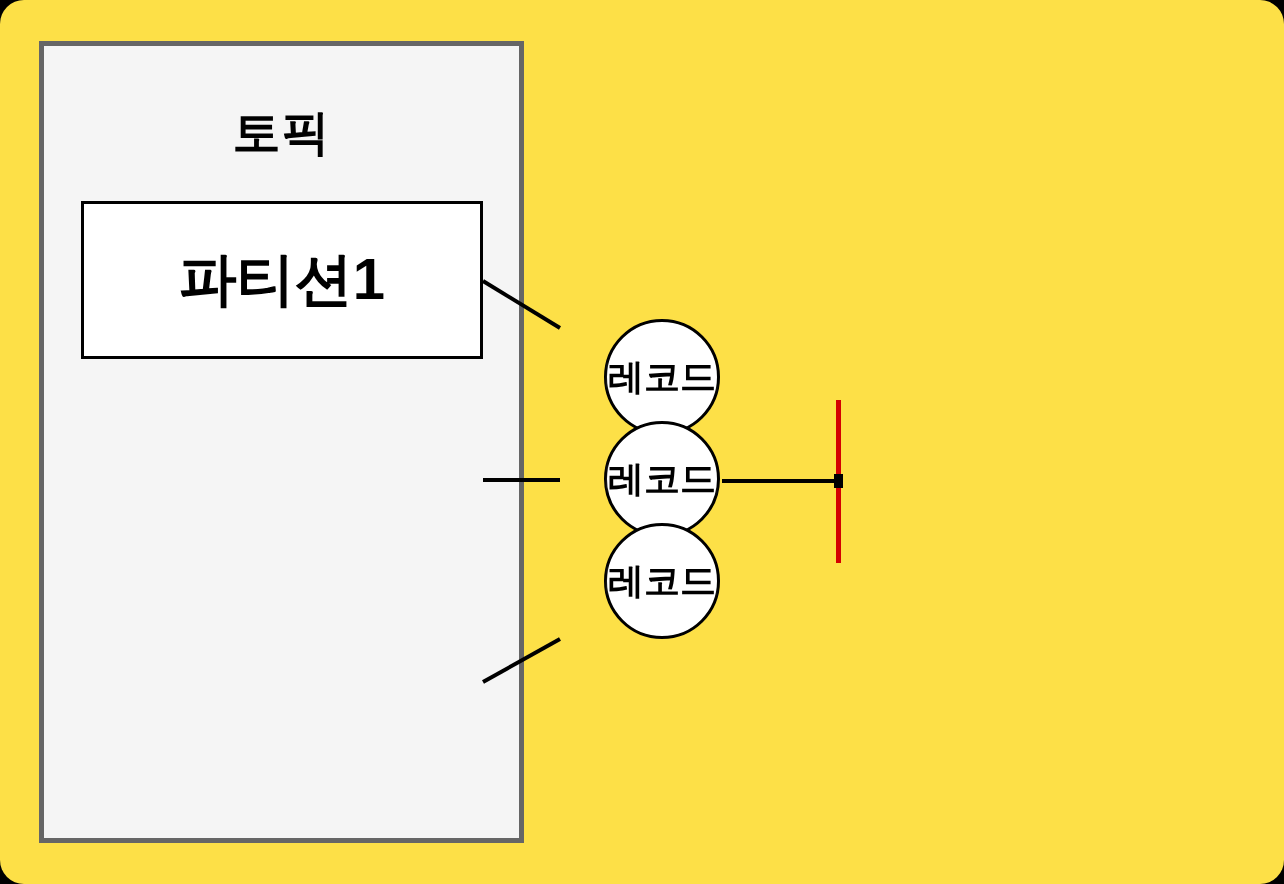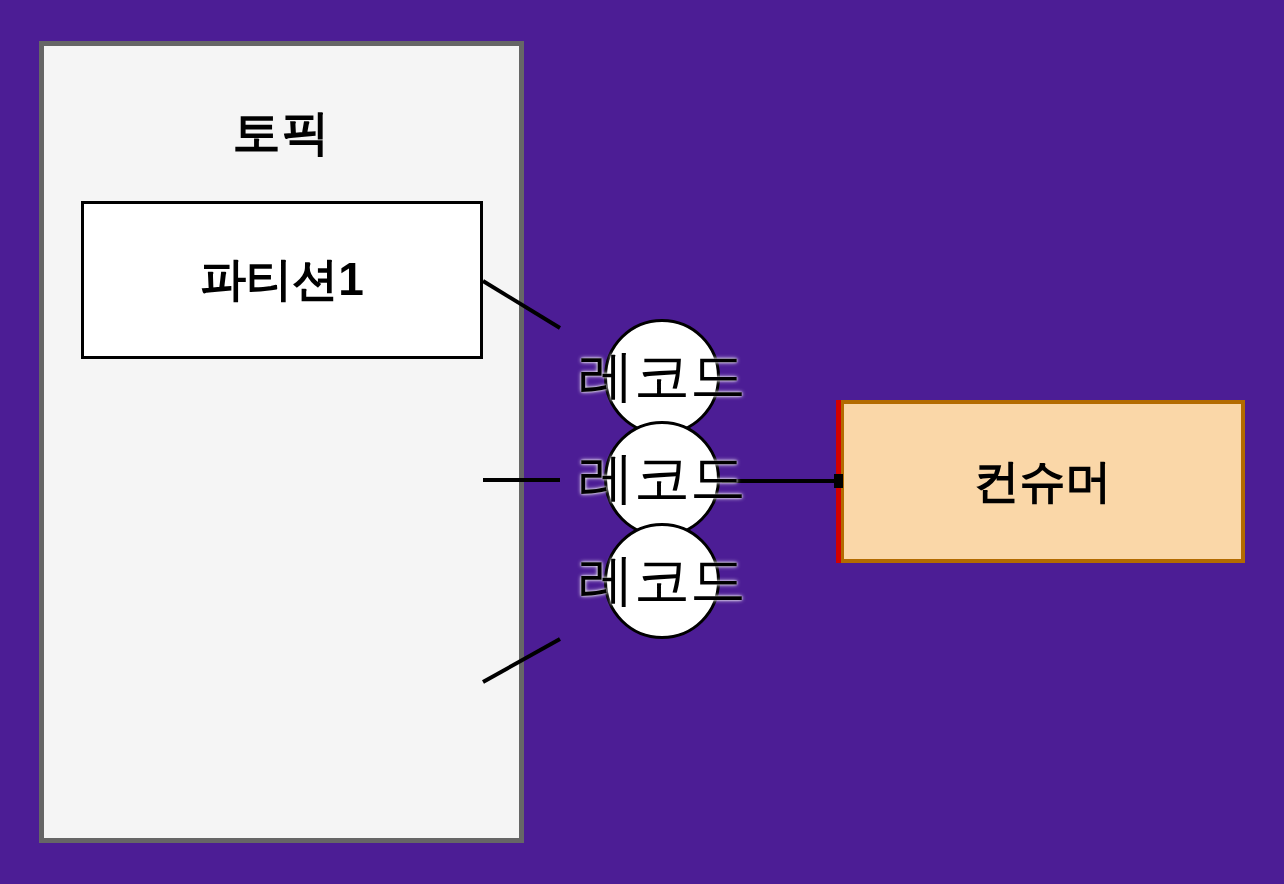--- a/index.html
+++ b/index.html
@@ -5,22 +5,23 @@
   html, body {
     margin: 0;
     padding: 0;
     background: #000000;
     font-family: "Liberation Sans", "DejaVu Sans", sans-serif;
   }
   #canvas {
     position: relative;
     width: 1284px;
     height: 884px;
-    background: #4c1d95;
+    background: #fde047;
     overflow: hidden;
+    border-radius: 24px;
   }
   
   .topic-box {
     position: absolute;
     left: 39px;
     top: 41px;
     width: 485px;
     height: 802px;
     background: #F5F5F5;
     border: 5px solid #666666;
@@ -41,21 +42,21 @@
   .partition {
     position: absolute;
     left: 81px;
     width: 402px;
     background: #FFFFFF;
     border: 3px solid #000000;
     box-sizing: border-box;
     display: flex;
     align-items: center;
     justify-content: center;
-    font-size: 46px;
+    font-size: 58px;
     font-weight: 600;
     color: #000000;
     text-shadow: 0 0 4px #FFFFFF;
   }
   .partition.p1 { top: 201px; height: 158px; }
   .partition.p2 { top: 401px; height: 160px; }
   .partition.p3 { top: 599px; height: 162px; }
   
   svg.connectors {
     position: absolute;
@@ -71,22 +72,22 @@
     left: 604px;
     width: 116px;
     height: 116px;
     border-radius: 50%;
     background: #FFFFFF;
     border: 3px solid #000000;
     box-sizing: border-box;
     display: flex;
     align-items: center;
     justify-content: center;
-    font-size: 56px;
-    font-weight: 400;
+    font-size: 36px;
+    font-weight: 700;
     color: #000000;
     white-space: nowrap;
     text-shadow: 0 0 4px #FFFFFF, 0 0 2px #FFFFFF;
   }
   .record-circle.r1 { top: 319px; z-index: 1; }
   .record-circle.r2 { top: 421px; z-index: 2; }
   .record-circle.r3 { top: 523px; z-index: 3; }
   
   .consumer-box {
     position: absolute;
@@ -139,17 +140,16 @@
     <line x1="483" y1="281" x2="560" y2="328" stroke="#000000" stroke-width="4"></line>
     <line x1="483" y1="480" x2="560" y2="480" stroke="#000000" stroke-width="4"></line>
     <line x1="483" y1="682" x2="560" y2="639" stroke="#000000" stroke-width="4"></line>
     <line x1="722" y1="481" x2="841" y2="481" stroke="#000000" stroke-width="4"></line>
   </svg>
 
   <div class="record-circle r1">레코드</div>
   <div class="record-circle r2">레코드</div>
   <div class="record-circle r3">레코드</div>
 
-  <div class="consumer-box">컨슈머</div>
   <div class="consumer-left-edge"></div>
   <div class="connector-notch"></div>
 
 </div>
 
 </body></html>

